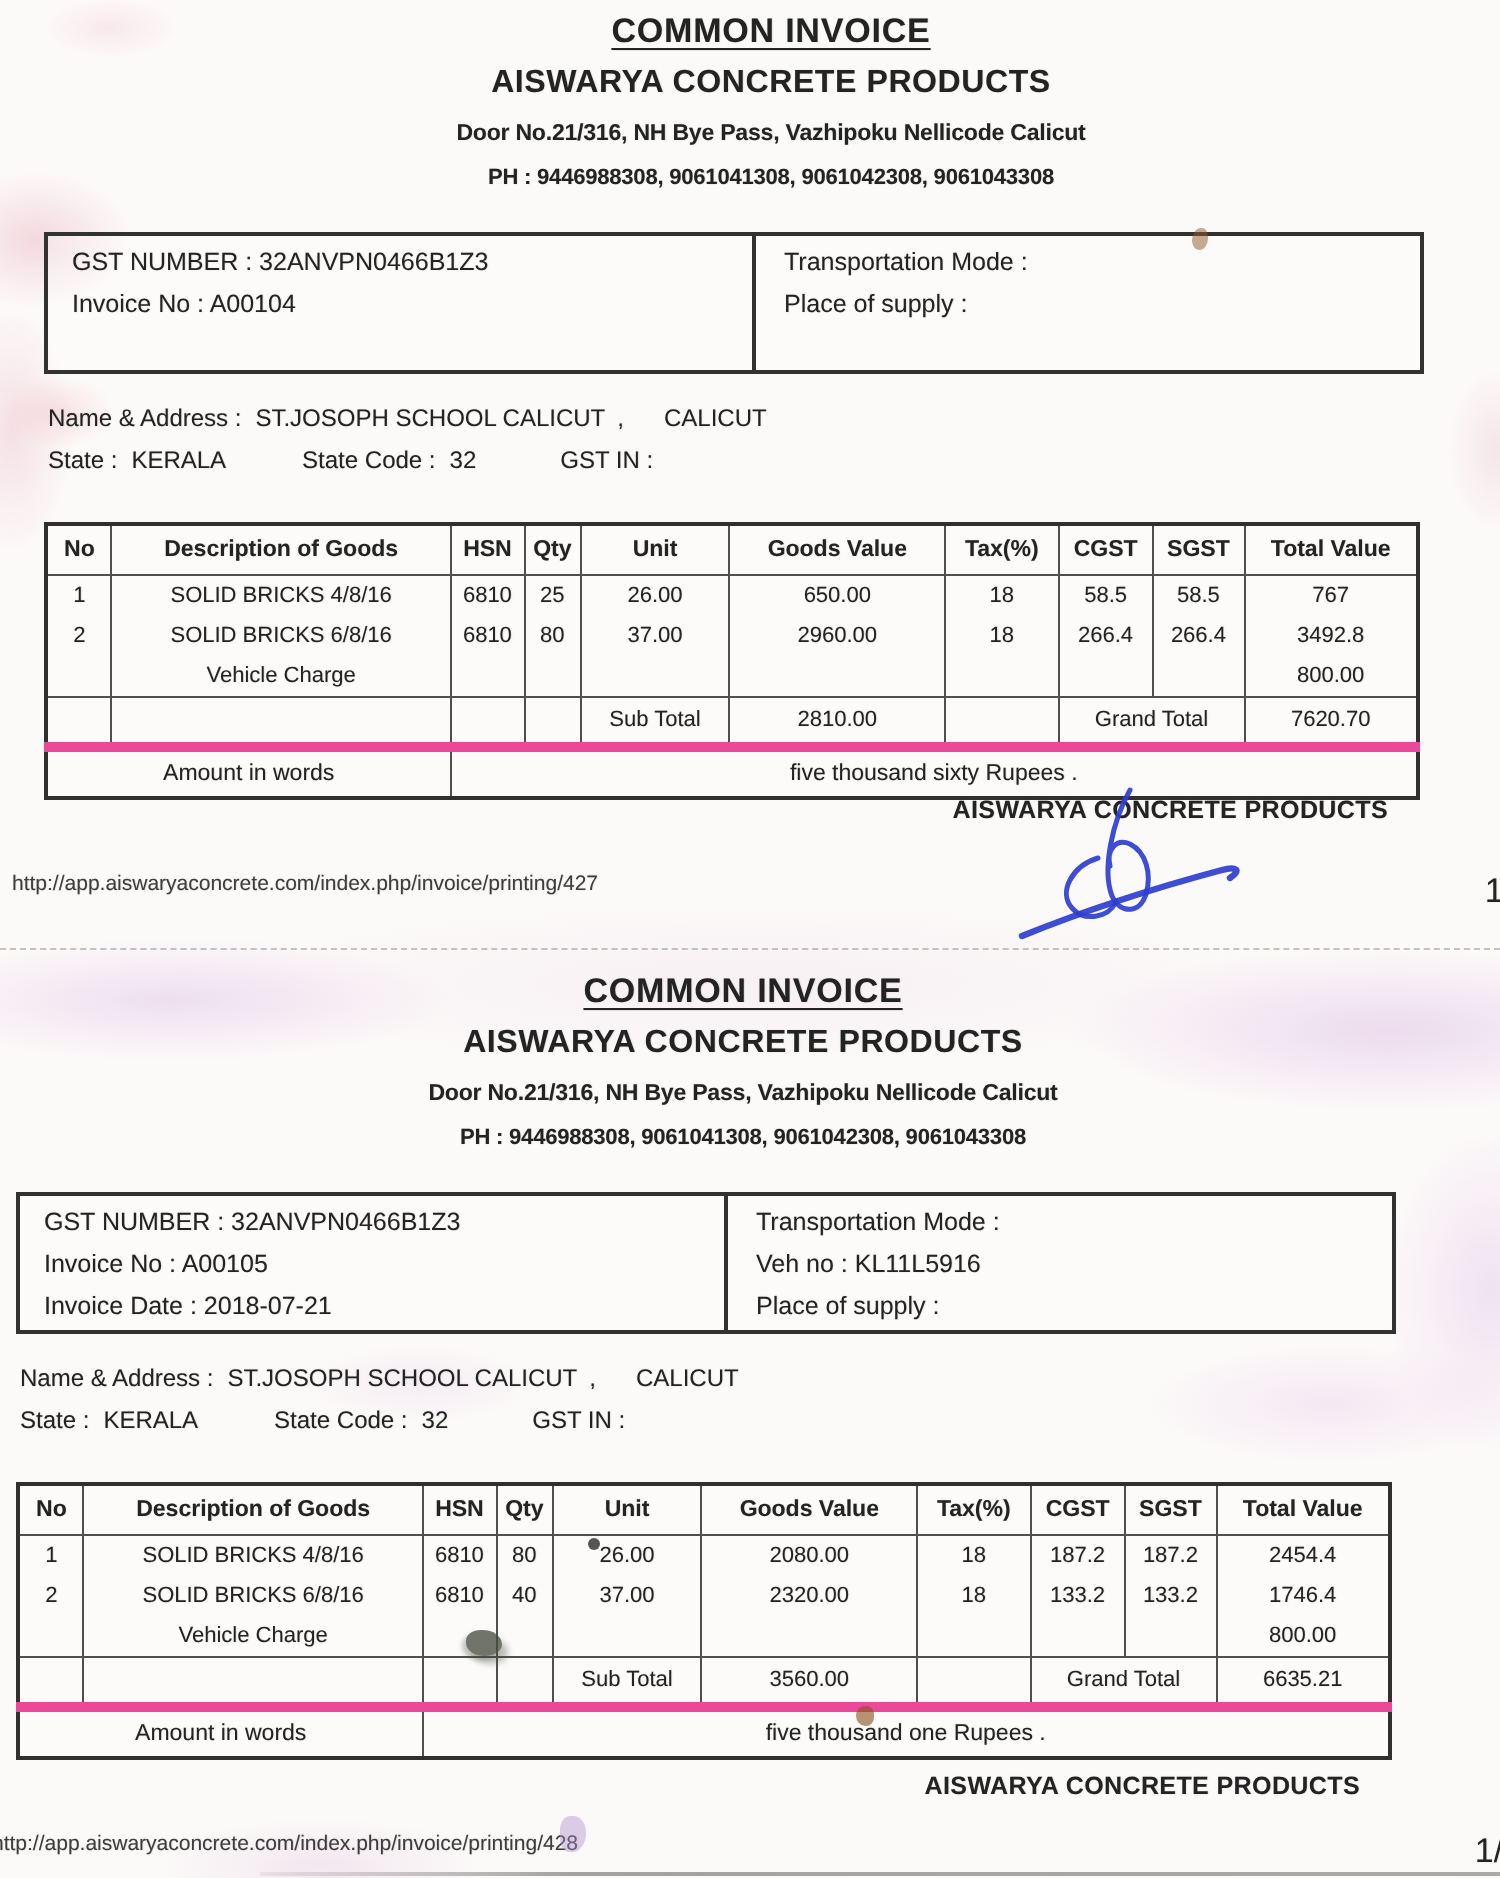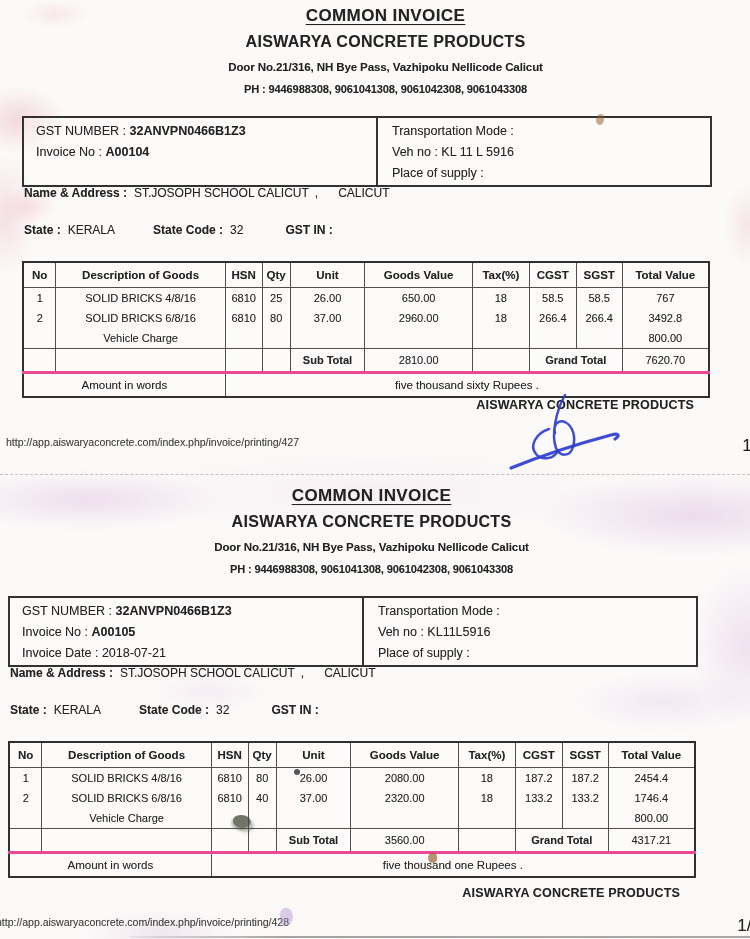--- a/index.html
+++ b/index.html
@@ -18,42 +18,42 @@
       radial-gradient(ellipse 230px 60px at 695px 515px, rgba(219,186,224,0.48), rgba(219,186,224,0) 70%),
       radial-gradient(ellipse 80px 120px at 746px 645px, rgba(222,190,226,0.40), rgba(222,190,226,0) 70%),
       radial-gradient(ellipse 140px 45px at 665px 702px, rgba(225,196,228,0.32), rgba(225,196,228,0) 70%),
       radial-gradient(ellipse 90px 30px at 210px 692px, rgba(225,200,225,0.26), rgba(225,200,225,0) 70%),
       radial-gradient(ellipse 120px 35px at 160px 933px, rgba(222,195,220,0.34), rgba(222,195,220,0) 70%),
       #fcfaf9;
   }
   .pg{position:absolute;width:750px;height:459px;text-shadow:0.2px 0.2px 0.6px rgba(70,70,70,0.30);padding-left:21px;}
   #pg1{top:0;left:0;}
   #pg2{top:480px;left:-14px;}
-  .b{font-weight:bold;margin-top:21px;}
+  .b{font-weight:normal;margin-top:21px;}
   .c-title,.c-comp,.c-addr,.c-ph{position:absolute;left:0;width:100%;text-align:center;}
   .c-title{top:6px;font-size:17px;font-weight:bold;letter-spacing:0.4px;}
   .c-title span{text-decoration:underline;text-underline-offset:3px;}
   .c-comp{top:33px;font-size:16px;font-weight:bold;letter-spacing:0.3px;}
   .c-addr{top:61px;font-size:11.5px;font-weight:600;letter-spacing:-0.1px;}
   .c-ph{top:83px;font-size:11px;font-weight:600;letter-spacing:-0.1px;}
   .gstbox{position:absolute;top:116px;left:22px;width:686px;height:67px;border:2px solid #323232;display:flex;background:rgba(255,255,255,0.25);}
   .gl{width:354px;border-right:2px solid #323232;padding:3px 0 0 12px;box-sizing:border-box;}
   .gr{flex:1;padding:3px 0 0 14px;}
   .gln{line-height:21px;font-size:12.5px;white-space:nowrap;}
-  .cust1{position:absolute;top:186px;left:24px;font-size:12px;white-space:nowrap;}
+  .cust1{position:absolute;top:202px;left:24px;font-size:12px;white-space:nowrap;}
   .cust2{position:absolute;top:223px;left:24px;font-size:12px;white-space:nowrap;text-align:center;}
   .cust1 .v,.cust2 .v{margin-left:7px;}
   .sep{margin-left:6px;}
   .city{margin-left:20px;}
   .ml38{margin-left:38px;}
   .ml42{margin-left:42px;}
   .tbl{position:absolute;top:261px;left:22px;width:688px;border-collapse:collapse;font-size:11px;text-align:center;border:2px solid #303030;background:rgba(255,255,255,0.2);}
   .tbl th{font-size:11.5px;height:22px;border:1px solid #4f4f4f;padding:1px 2px;}
   .tbl td{height:20px;border-left:1px solid #4f4f4f;border-right:1px solid #4f4f4f;padding:0 2px;}
-  .tr-sub td{border-top:1px solid #4f4f4f;border-bottom:3px solid #ec4899;height:22px;}
+  .tr-sub td{border-top:1px solid #4f4f4f;border-bottom:5px solid #ec4899;height:22px;}
   .tr-words td{height:22px;font-size:11.5px;}
   .sig-name{position:absolute;top:398px;right:77px;font-size:12.5px;font-weight:600;letter-spacing:0.2px;white-space:nowrap;}
   .url{position:absolute;top:436px;left:6px;font-size:10.5px;color:#3d3d3d;white-space:nowrap;}
   .pnum{position:absolute;top:436px;right:5px;font-size:17px;}
   #pg2 .url{left:10px;}
   #pg2 .pnum{right:-4px;}
   #pg2 .sig-name{top:406px;}
   .signature{position:absolute;left:505px;top:391px;width:128px;height:80px;}
   .page-sep{position:absolute;top:474px;left:0;width:750px;border-top:1.5px dashed rgba(155,148,142,0.55);}
   .stain{position:absolute;pointer-events:none;}
@@ -73,21 +73,20 @@
   <div class="c-addr">Door No.21/316, NH Bye Pass, Vazhipoku Nellicode Calicut</div>
   <div class="c-ph">PH : 9446988308, 9061041308, 9061042308, 9061043308</div>
 
   <div class="gstbox">
     <div class="gl">
       <div class="gln"><span>GST NUMBER :</span> <span class="b">32ANVPN0466B1Z3</span></div>
       <div class="gln"><span>Invoice No :</span> <span class="b">A00104</span></div>
     </div>
     <div class="gr">
       <div class="gln">Transportation Mode :</div>
-      <div class="gln"><span>Veh no :</span> <span>KL 11 L 5916</span></div>
       <div class="gln">Place of supply :</div>
     </div>
   </div>
 
   <div class="cust1">
     <span class="b">Name &amp; Address :</span><span class="v">ST.JOSOPH SCHOOL CALICUT</span><span class="sep">,</span><span class="city">CALICUT</span>
   </div>
   <div class="cust2">
     <span class="b">State :</span><span class="v">KERALA</span><span class="b ml38">State Code :</span><span class="v">32</span><span class="b ml42">GST IN :</span>
   </div>
@@ -278,21 +277,21 @@
       </tr>
       <tr class="tr-sub">
         <td></td>
         <td></td>
         <td></td>
         <td></td>
         <td class="b">Sub Total</td>
         <td>3560.00</td>
         <td></td>
         <td class="b" colspan="2">Grand Total</td>
-        <td>4317.21</td>
+        <td>6635.21</td>
       </tr>
       <tr class="tr-words">
         <td colspan="2">Amount in words</td>
         <td colspan="8">five thousand one Rupees .</td>
       </tr>
     </tbody>
   </table>
 
   <div class="sig-name">AISWARYA CONCRETE PRODUCTS</div>
   <div class="url">http://app.aiswaryaconcrete.com/index.php/invoice/printing/428</div>

